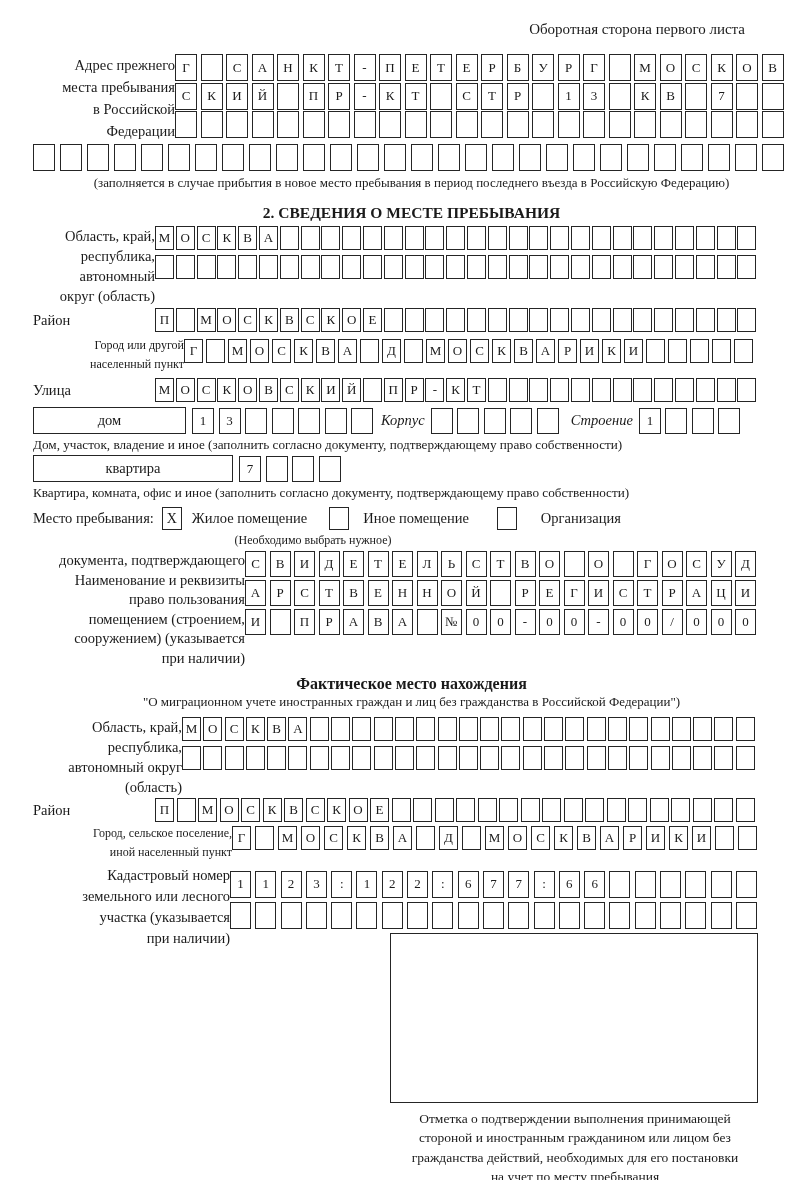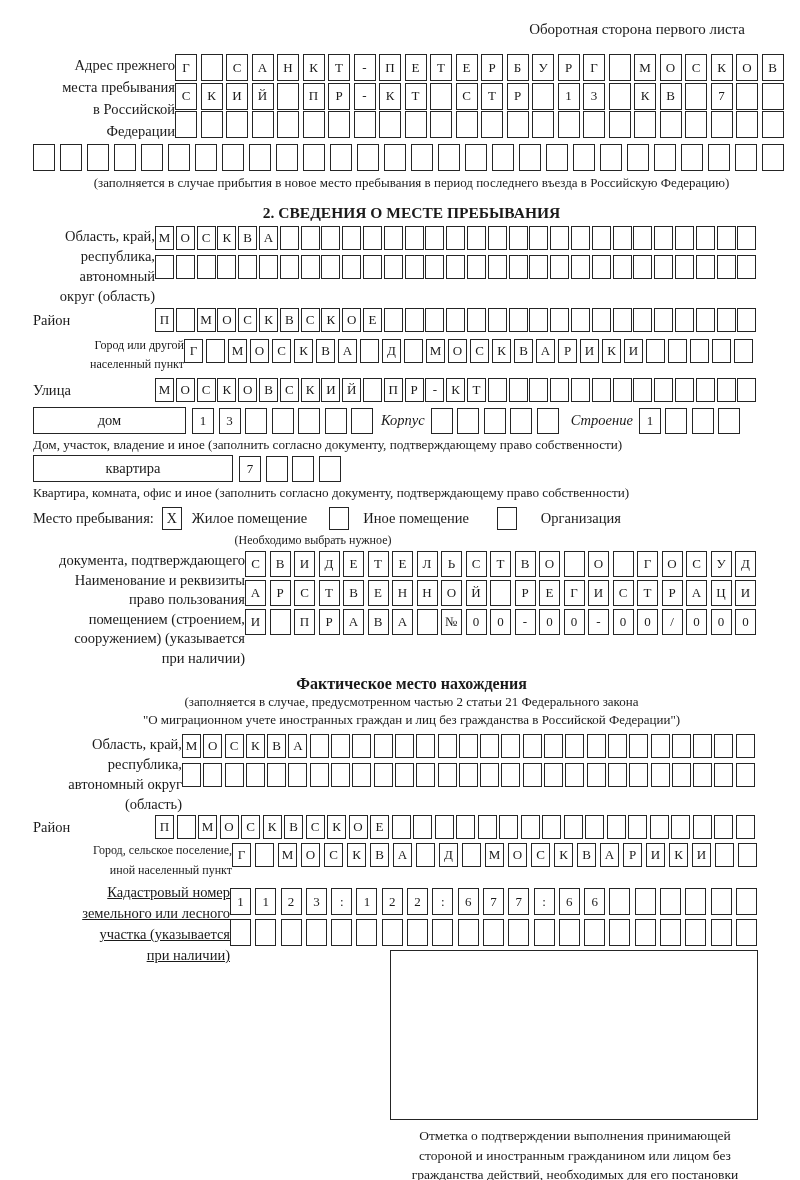--- a/index.html
+++ b/index.html
@@ -43,21 +43,21 @@
   .inline-label{font-size:14.5px;white-space:nowrap;flex:none;font-style:italic;}
   .cap{font-size:13.2px;line-height:16px;margin-top:3px;}
   
   .prem-row{display:flex;align-items:center;margin-top:6px;font-size:14.5px;}
   .chk{box-sizing:border-box;flex:none;width:20px;height:23px;border:1.6px solid #252525;
        display:flex;align-items:center;justify-content:center;font-size:14px;}
   .prem-note{margin-left:130px;width:300px;text-align:center;font-size:12px;line-height:16px;margin-top:2px;}
   
   .lh20 .flabel{line-height:20px;}
   .lh19 .flabel{line-height:19px;font-size:12px;}
-  .lh21 .flabel{line-height:21px;text-decoration:underline;}
+  .lh21 .flabel{line-height:21px;}
   .kad-rows{margin-top:6px;}
   .stamp-box{box-sizing:border-box;border:1.6px solid #252525;width:368px;height:170px;
              margin:-16px 0 0 357px;background:#fff;}
   .stamp-cap{margin:6px 0 0 327px;width:430px;text-align:center;font-size:13.5px;line-height:19.5px;}
   .mt2{margin-top:2px;} .mt3{margin-top:3px;} .mt4{margin-top:4px;} .mt6{margin-top:6px;}
   .mt16{margin-top:16px;}
 </style>
 </head>
 <body>
 
@@ -492,21 +492,20 @@
           <span class="cell">0</span>
           <span class="cell">/</span>
           <span class="cell">0</span>
           <span class="cell">0</span>
           <span class="cell">0</span>
         </div>
     </div>
   </div>
 
   <div class="fact-title">Фактическое место нахождения</div>
-  <div class="fact-note">(заполняется в случае, предусмотренном частью 2 статьи 21 Федерального закона</div>
   <div class="fact-note">"О миграционном учете иностранных граждан и лиц без гражданства в Российской Федерации")</div>
 
   <div class="frow mt6 lh20">
     <div class="flabel w149" style="line-height:20px;">
       <div>Область, край,</div>
       <div>республика,</div>
       <div>автономный округ</div>
       <div>(область)</div>
     </div>
     <div class="vrows g5">

